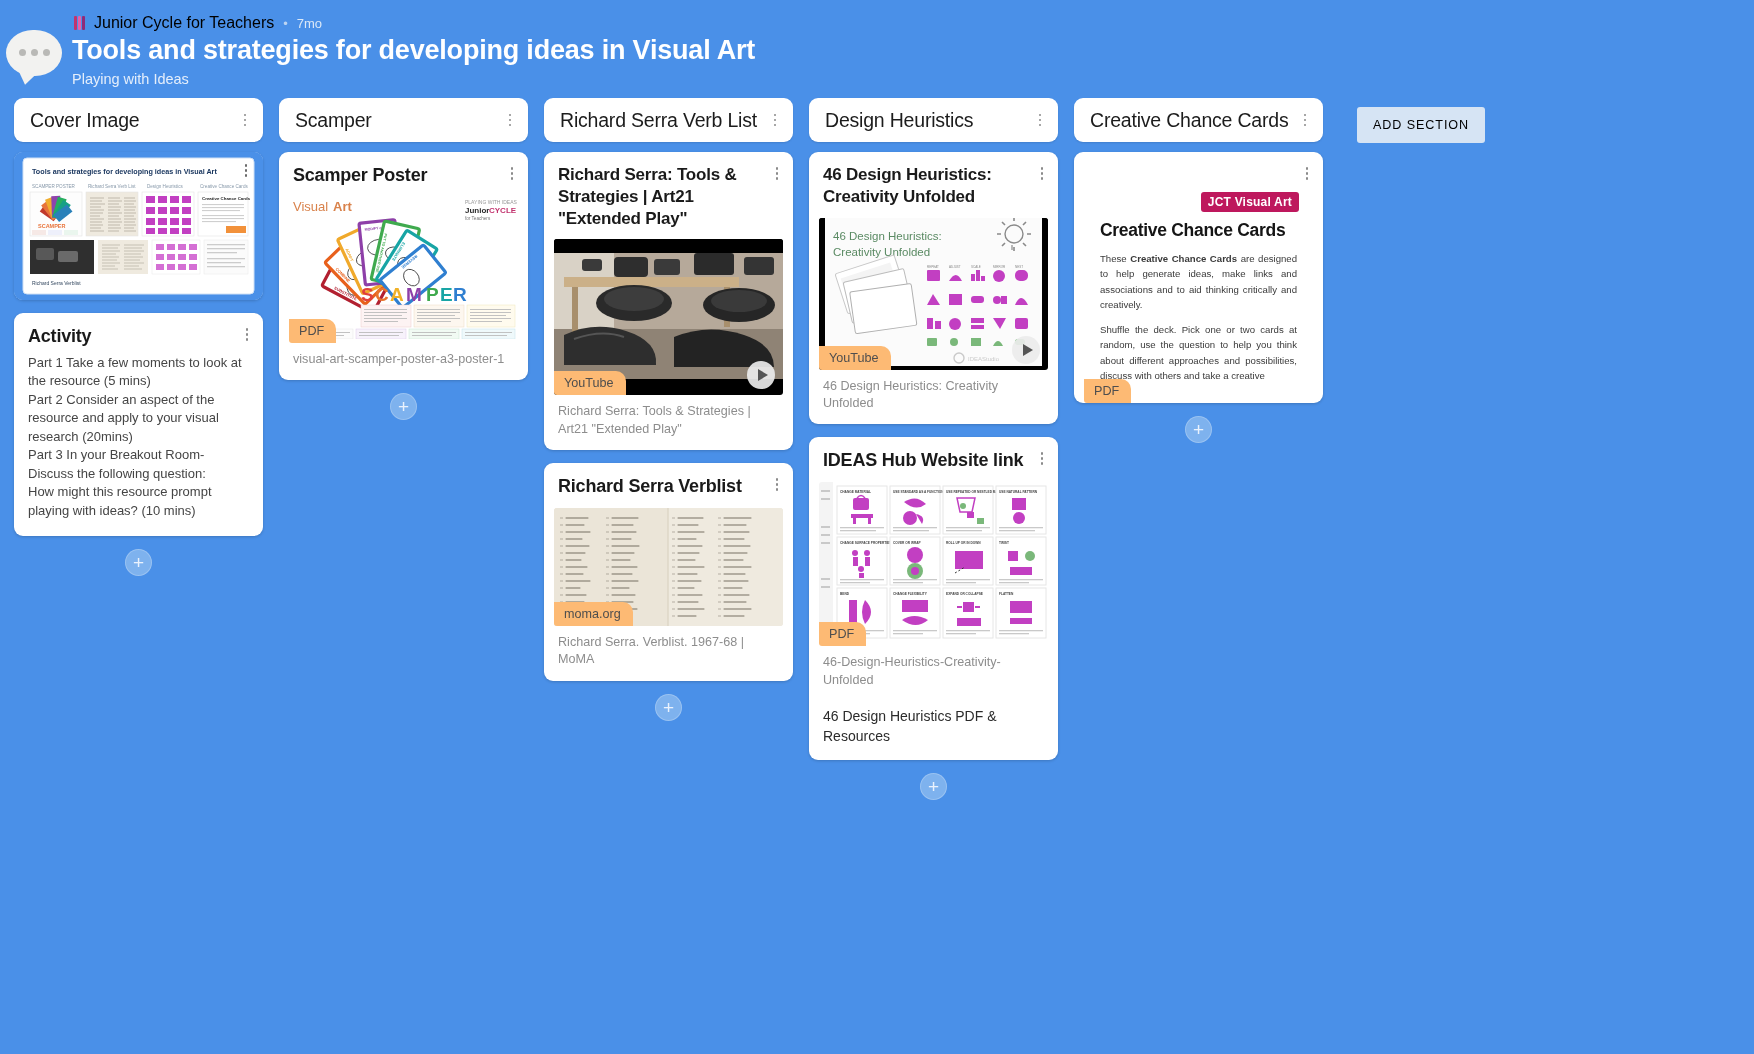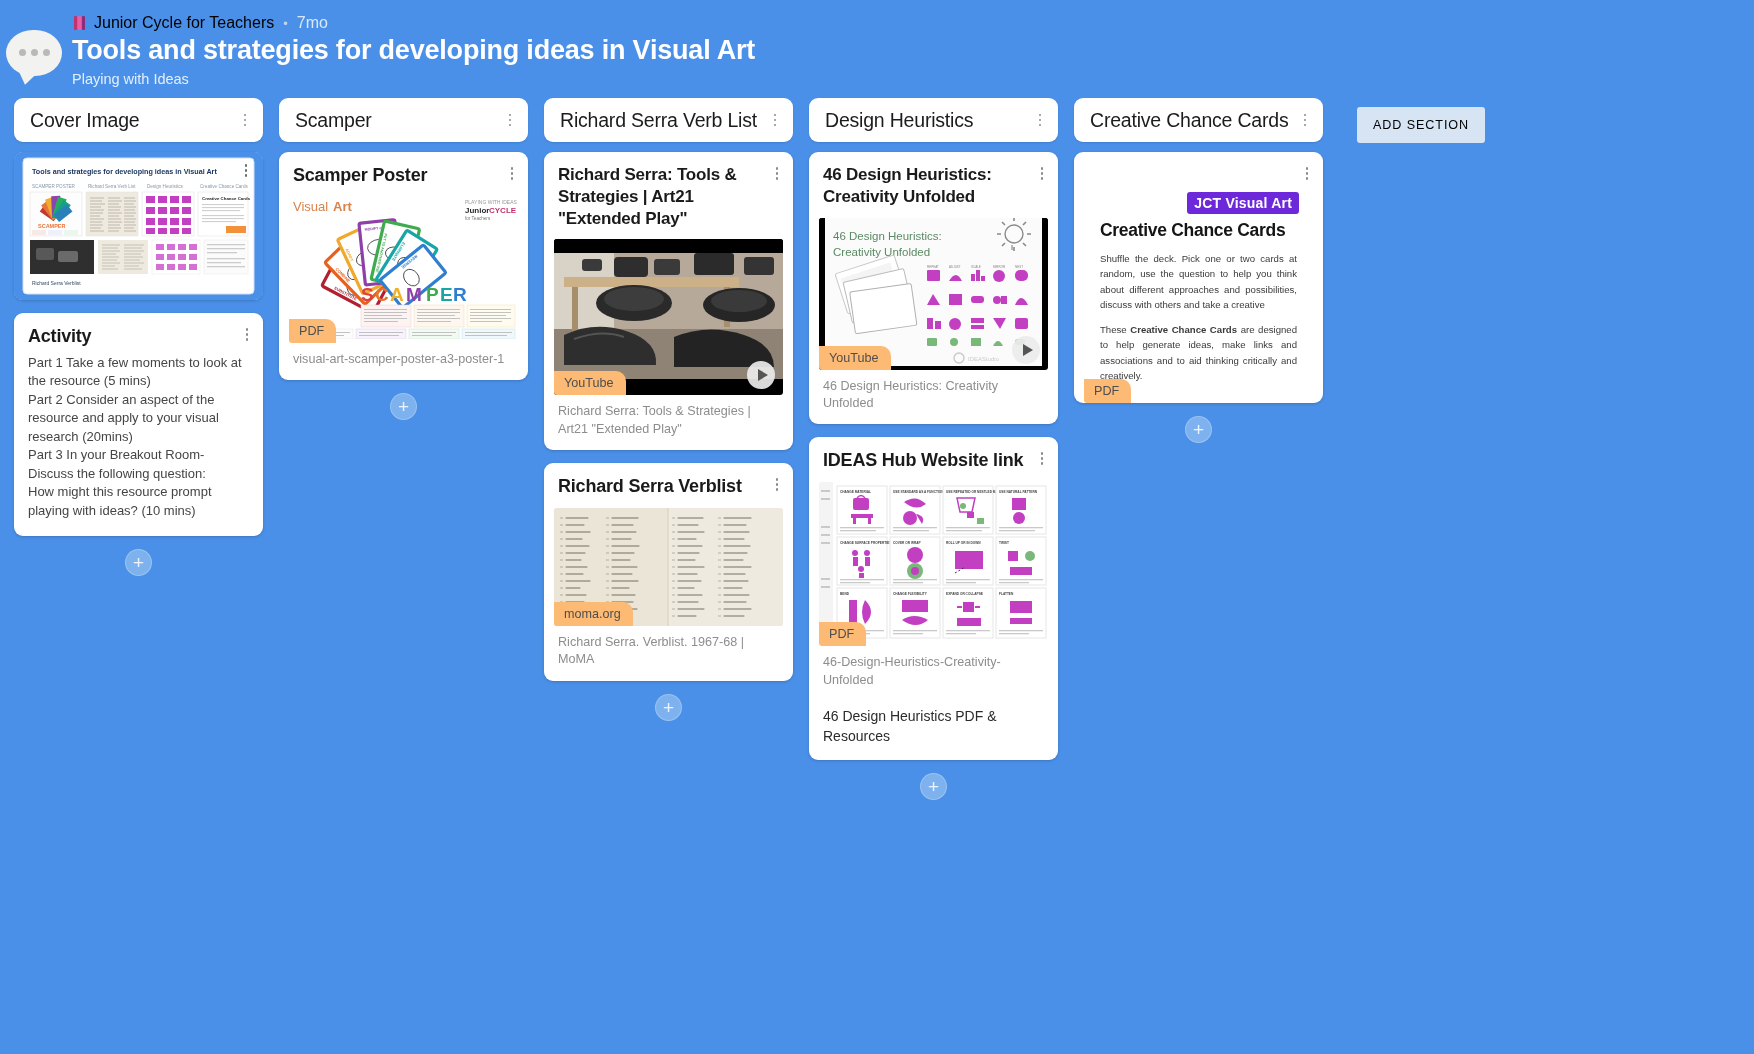--- a/index.html
+++ b/index.html
@@ -46,21 +46,21 @@
     width: 15px; height: 15px;
     display: inline-flex; align-items: center; gap: 1px;
     justify-content: center;
     background: transparent;
   }
   .brand-logo i { display:block; width: 3px; height: 14px; border-radius: 1px; }
   .brand-logo i:nth-child(1){ background:#c2336e; }
   .brand-logo i:nth-child(2){ background:#e85fa8; }
   .brand-logo i:nth-child(3){ background:#8e2b7a; }
   .byline-dot { color: #bcd4f2; font-size: 13px; line-height: 1; padding: 0 2px;}
-  .byline-time { color: #dbe8f7; font-size: 16px; }
+  .byline-time { color: #dbe8f7; font-size: 13px; }
   .page-title {
     color: #ffffff;
     font-size: 27px;
     font-weight: bold;
     line-height: 1.15;
     margin-top: 3px;
     letter-spacing: -.2px;
   }
   .page-sub { color: #e4eefb; font-size: 14.5px; margin-top: 5px; }
 
@@ -203,22 +203,22 @@
 
   
   .doc {
     background: #fff;
     padding: 16px 16px 10px 16px;
     position: relative;
     min-height: 150px;
   }
   .doc-logo {
     position:absolute; right: 14px; top: 10px;
-    background: #6d28d9; color: #fff;
-    font-size: 14px; padding: 3px 7px; border-radius: 3px;
+    background: #be185d; color: #fff;
+    font-size: 12px; padding: 3px 7px; border-radius: 3px;
     letter-spacing: .2px; font-weight: bold;
   }
   .doc-h { font-size: 17.5px; font-weight: bold; color: #151515; margin: 22px 0 10px 0; letter-spacing: -.3px; }
   .doc-p { font-size: 9.6px; color: #3a3a3a; line-height: 1.62; text-align: justify; margin-bottom: 9px; }
   .doc-p b { font-weight: bold; }
 </style>
 </head>
 <body>
 
 <div class="header">
@@ -946,22 +946,22 @@
           <div class="kebab card-kebab">
               <b></b>
               <b></b>
               <b></b>
             </div>
         </div>
         <div class="media" style="margin:2px 10px 0 10px;">
           <div class="doc">
             <div class="doc-logo">JCT Visual Art</div>
             <div class="doc-h">Creative Chance Cards</div>
+            <div class="doc-p"><span>These </span><b>Creative Chance Cards</b><span> are designed to help generate ideas, make links and associations and to aid thinking critically and creatively.</span></div>
             <div class="doc-p">Shuffle the deck. Pick one or two cards at random, use the question to help you think about different approaches and possibilities, discuss with others and take a creative</div>
-            <div class="doc-p"><span>These </span><b>Creative Chance Cards</b><span> are designed to help generate ideas, make links and associations and to aid thinking critically and creatively.</span></div>
           </div>
           <div class="badge">PDF</div>
         </div>
       </div>
     </div>
     <div class="add-card">+</div>
   </div>
 
   <div class="add-section">ADD SECTION</div>
 

